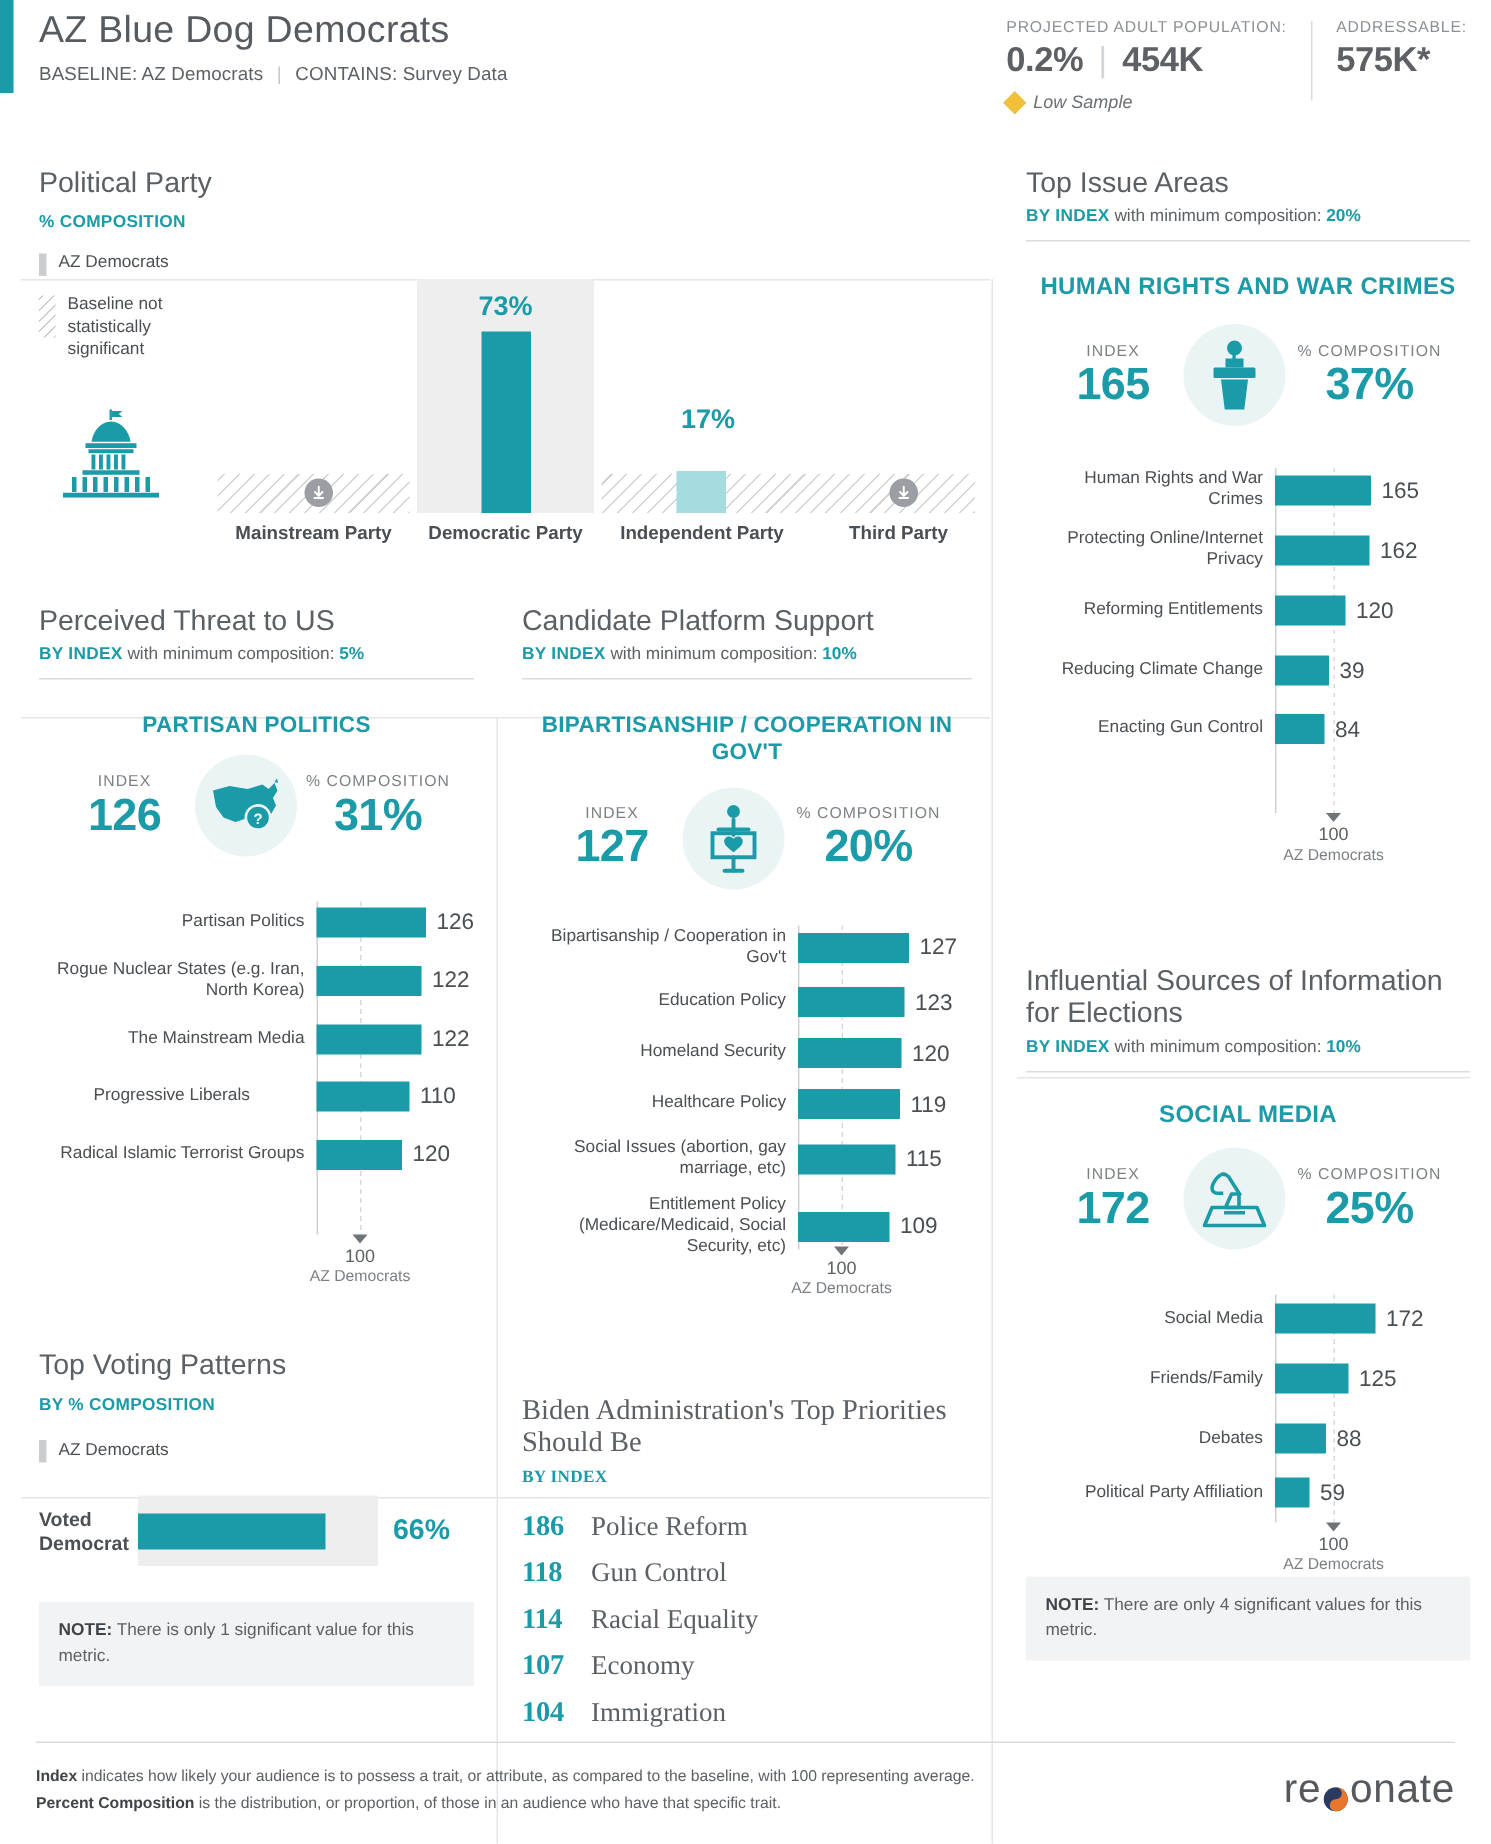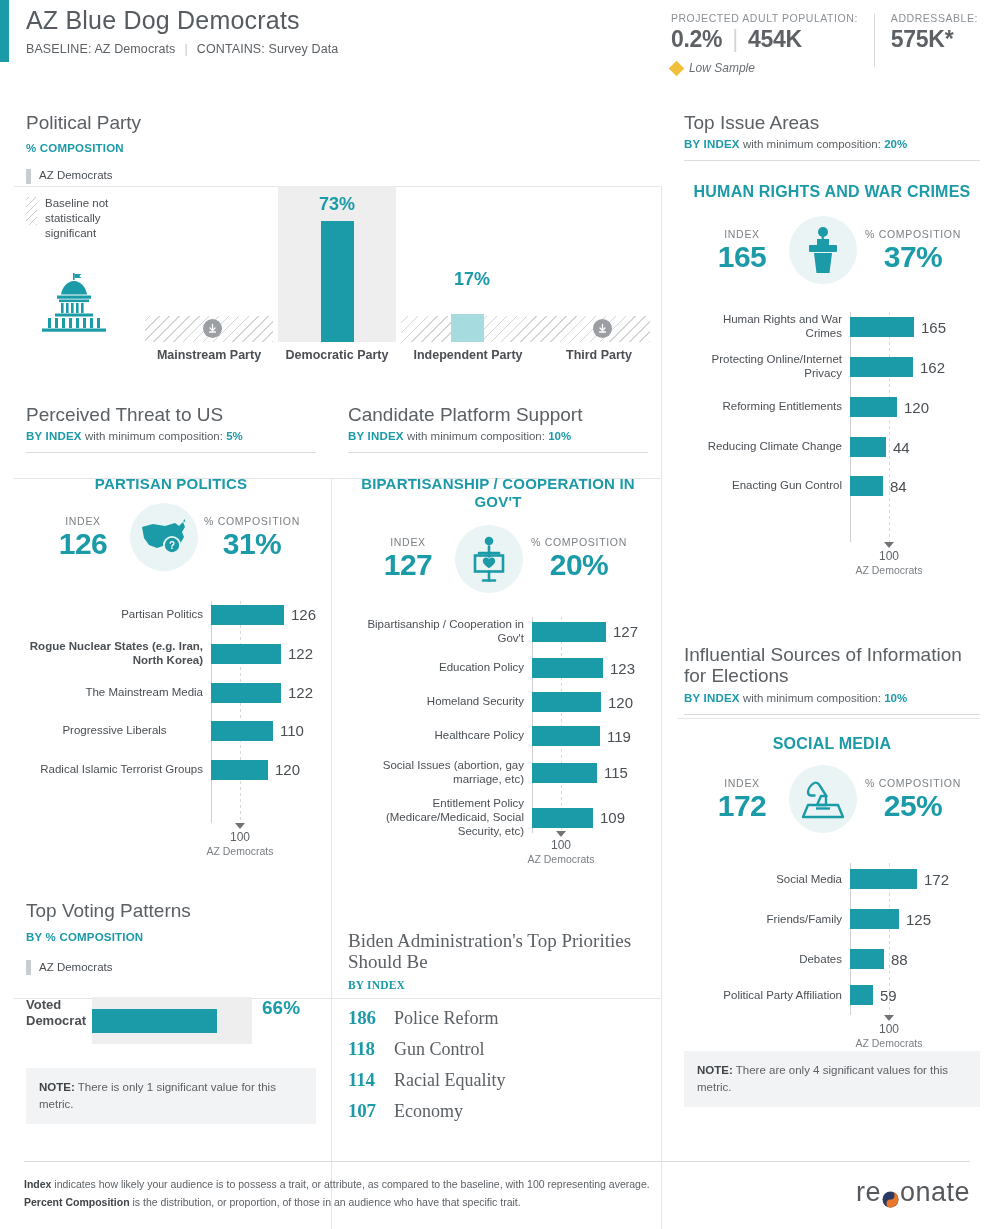--- a/index.html
+++ b/index.html
@@ -159,21 +159,21 @@
     position: absolute; font-size: 12.5px; font-weight: 700; color: #4a4f54;
     text-align: center; line-height: 1.22;
   }
   .nonsig-icon {
     position: absolute; width: 19px; height: 19px; border-radius: 50%;
     background: #9b9fa3; display: flex; align-items: center; justify-content: center;
   }
   .nonsig-icon svg { display: block; }
 
   
-  .vp-row { position: relative; display: flex; }
+  .vp-row { position: relative; display: flex; align-items: center; }
   .vp-label { font-size: 13px; font-weight: 700; color: #4a4f54; line-height: 1.2; }
   .vp-track { position: relative; background: #eeeeef; }
   .vp-fill { position: absolute; background: #1b9aa8; }
   .vp-val { font-size: 19px; font-weight: 700; color: #1b9aa8; margin-left: 10px; }
 
   
   .prio-row { display: flex; align-items: baseline; margin-bottom: 9px; }
   .prio-num {
     font-size: 19px; font-weight: 700; color: #1b9aa8; width: 46px;
     flex: 0 0 auto; letter-spacing: -.2px;
@@ -362,21 +362,21 @@
     <div class="ibar-chart" style="margin-top:26px; position:relative; height:246px;">
       <div class="axis-line" style="left:185px; top:4px; height:222px;"></div>
       <div class="grid-100" style="left:214px; top:4px; height:222px;"></div>
 
       <div class="ibar-row" style="height:36px; margin-bottom:2px;">
         <div class="ibar-label" style="width:185px;">Partisan Politics</div>
         <div class="ibar-fill" style="width:73px;"></div>
         <div class="ibar-val">126</div>
       </div>
       <div class="ibar-row" style="height:38px; margin-bottom:2px;">
-        <div class="ibar-label" style="width:185px;font-weight:bold;">Rogue Nuclear States (e.g. Iran, North Korea)</div>
+        <div class="ibar-label" style="width:185px;">Rogue Nuclear States (e.g. Iran, North Korea)</div>
         <div class="ibar-fill" style="width:70px;"></div>
         <div class="ibar-val">122</div>
       </div>
       <div class="ibar-row" style="height:36px; margin-bottom:2px;">
         <div class="ibar-label" style="width:185px;">The Mainstream Media</div>
         <div class="ibar-fill" style="width:70px;"></div>
         <div class="ibar-val">122</div>
       </div>
       <div class="ibar-row" style="height:36px; margin-bottom:2px;">
         <div class="ibar-label" style="width:185px;text-align:center;">Progressive Liberals</div>
@@ -523,21 +523,21 @@
         <div class="ibar-val">162</div>
       </div>
       <div class="ibar-row" style="height:38px; margin-bottom:2px;">
         <div class="ibar-label" style="width:166px;">Reforming Entitlements</div>
         <div class="ibar-fill" style="width:47px;"></div>
         <div class="ibar-val">120</div>
       </div>
       <div class="ibar-row" style="height:38px; margin-bottom:2px;">
         <div class="ibar-label" style="width:166px;">Reducing Climate Change</div>
         <div class="ibar-fill" style="width:36px;"></div>
-        <div class="ibar-val">44</div>
+        <div class="ibar-val">39</div>
       </div>
       <div class="ibar-row" style="height:36px;">
         <div class="ibar-label" style="width:166px;">Enacting Gun Control</div>
         <div class="ibar-fill" style="width:33px;"></div>
         <div class="ibar-val">84</div>
       </div>
 
       <div class="axis-foot" style="left:165px; top:234px; width:80px;">
         <div class="tri"></div>
         <div class="n">100</div>
@@ -656,20 +656,24 @@
         <span class="prio-text">Gun Control</span>
       </div>
       <div class="prio-row">
         <span class="prio-num">114</span>
         <span class="prio-text">Racial Equality</span>
       </div>
       <div class="prio-row">
         <span class="prio-num">107</span>
         <span class="prio-text">Economy</span>
       </div>
+      <div class="prio-row">
+        <span class="prio-num">104</span>
+        <span class="prio-text">Immigration</span>
+      </div>
     </div>
   </div>
 
   <div class="footer" style="height:68px;">
     <div class="footer-rule"></div>
     <div class="footer-text">
       <div>
         <b>Index</b><span> indicates how likely your audience is to possess a trait, or attribute, as compared to the baseline, with 100 representing average.</span>
       </div>
       <div>

